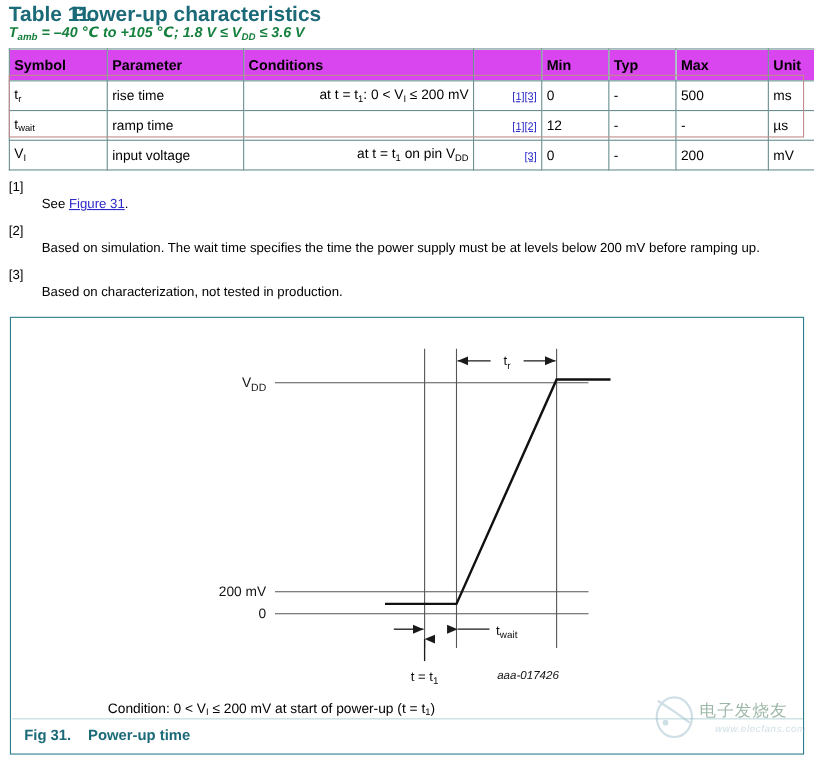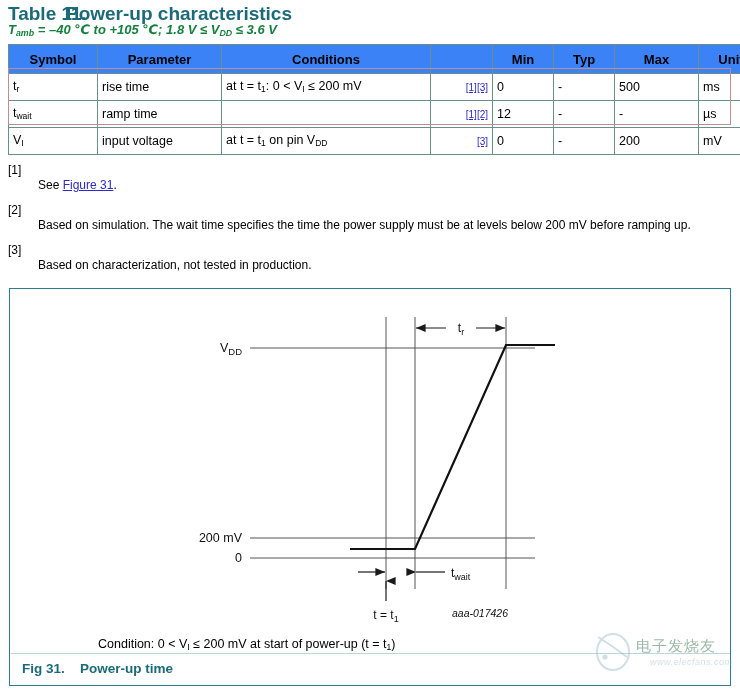--- a/index.html
+++ b/index.html
@@ -32,30 +32,30 @@
     font-size:12.5px;
   }
   #char-table th,#char-table td{
     border:1px solid #6a8e8e;
     padding:2px 4px;
     vertical-align:middle;
     height:22px;
     overflow:hidden;white-space:nowrap;
   }
   #char-table thead th{
-    background:#3b82f6;
+    background:#d946ef;
     font-weight:bold;
-    text-align:center;
+    text-align:left;
     height:24px;
     font-size:13px;
   }
   #char-table tbody td{background:#ffffff;}
   .c-sym{width:80px;}
   .c-par{width:115px;}
-  .c-cond{width:200px;}
+  .c-cond{width:200px;text-align:right;}
   .c-note{width:53px;text-align:right;}
   .c-min{width:52px;}
   .c-typ{width:52px;}
   .c-max{width:75px;}
   .c-unit{width:56px;}
   .fnlink{color:#2b29c8;text-decoration:underline;font-size:10px;letter-spacing:0px;}
 
   
   #row-highlight{
     position:absolute;left:8px;top:68px;width:723px;height:57px;

